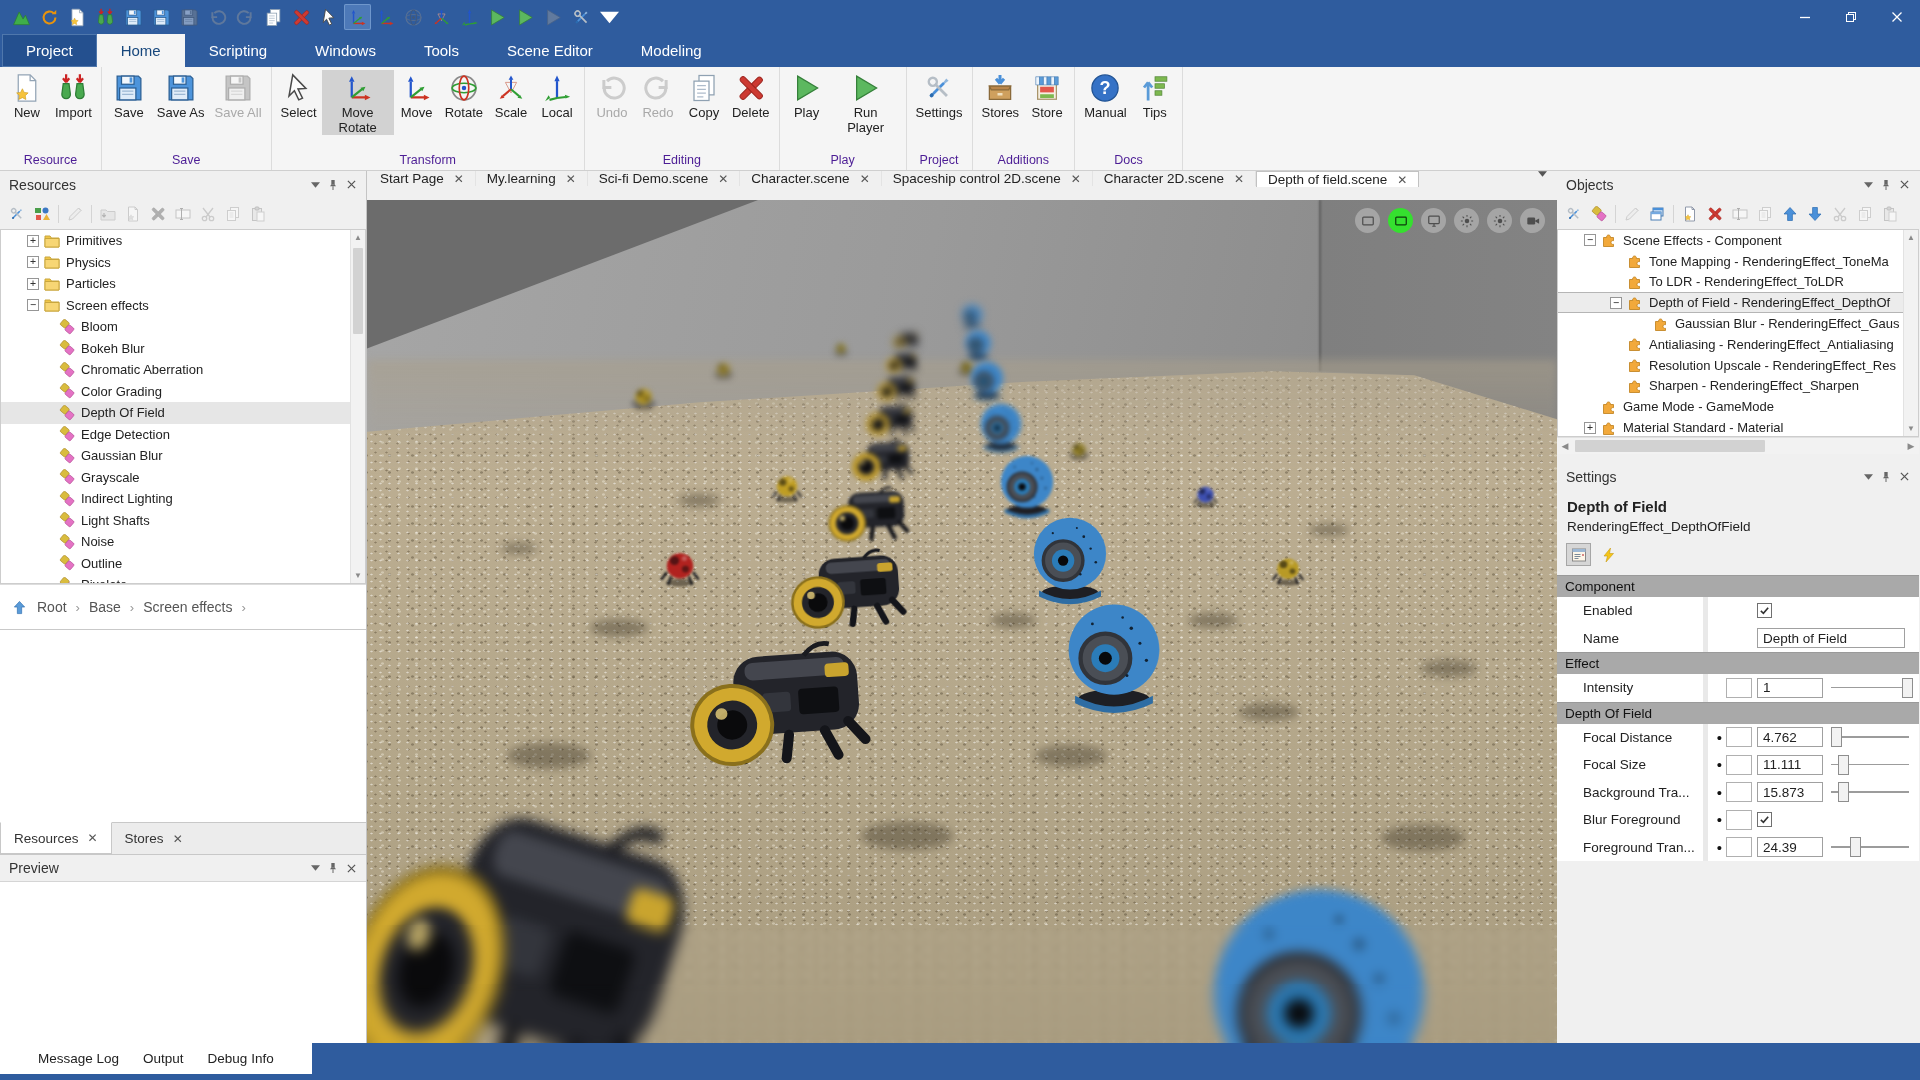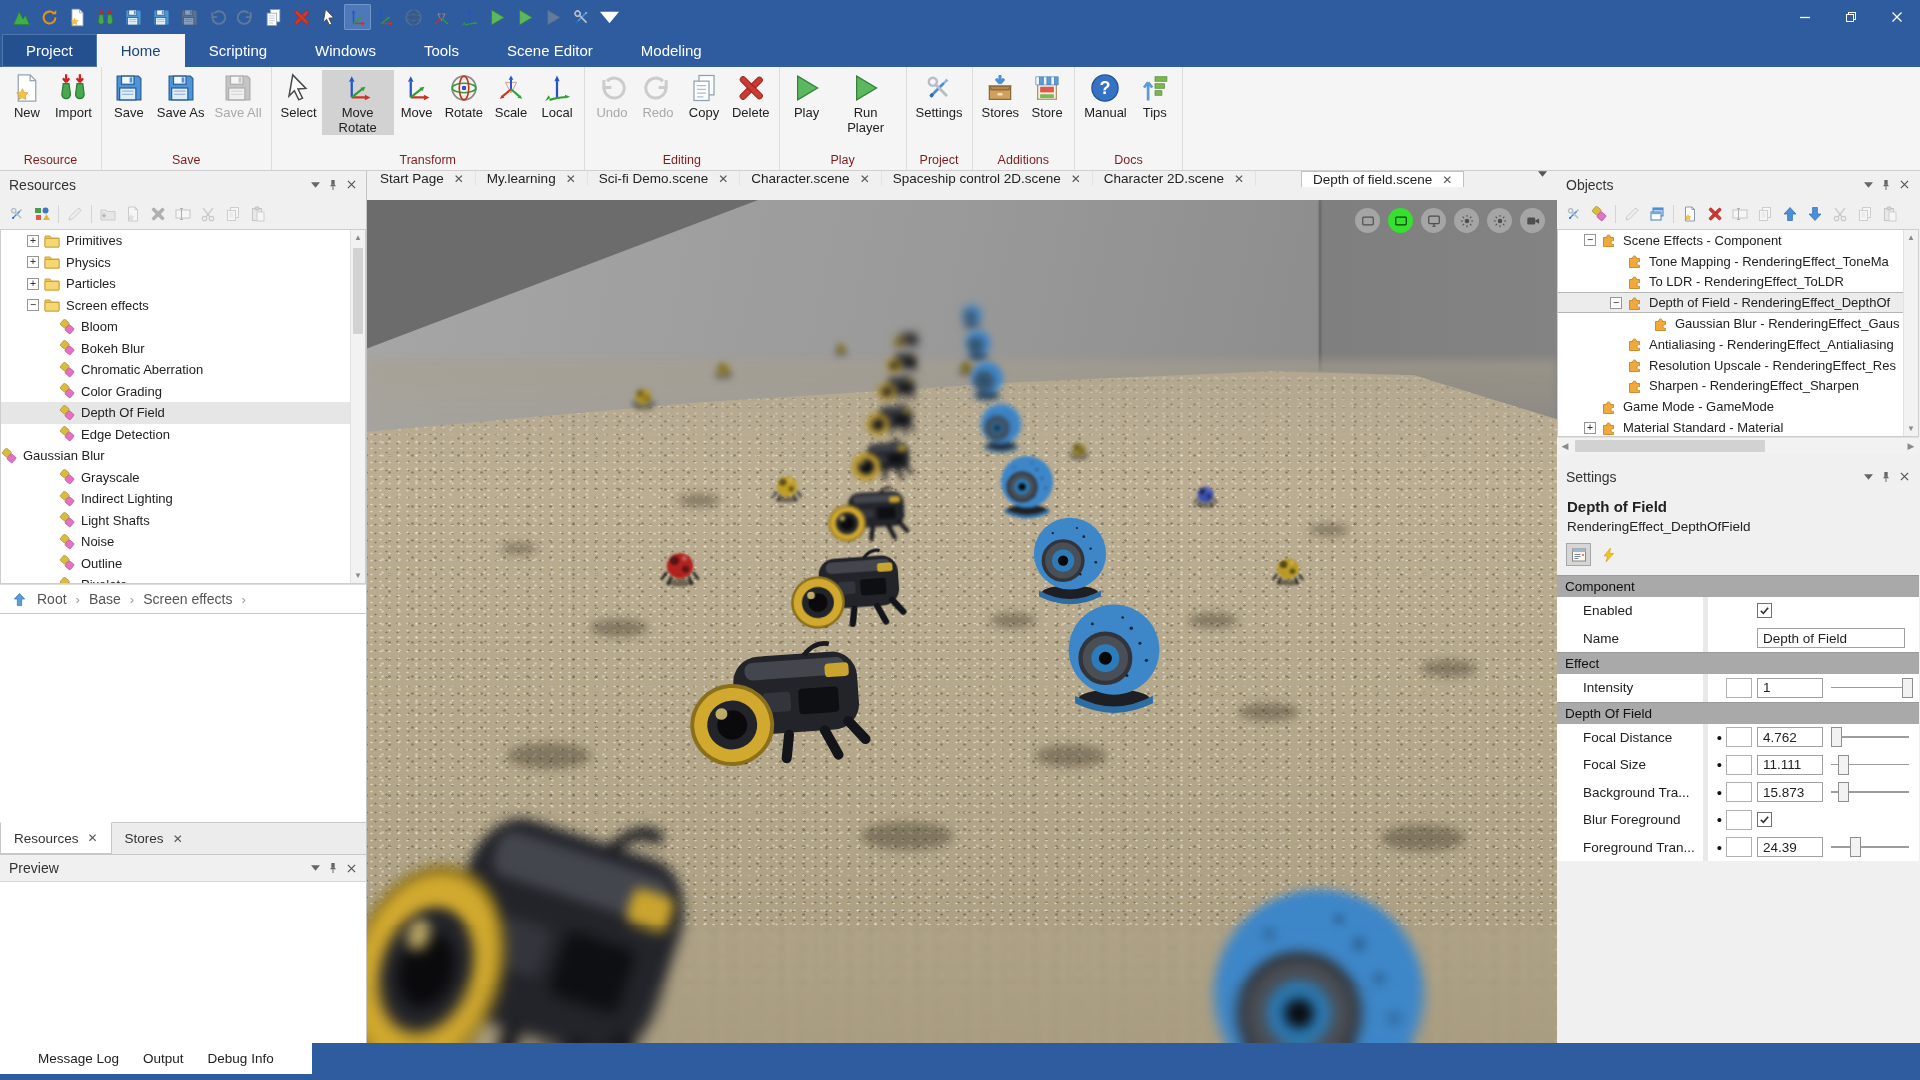--- a/index.html
+++ b/index.html
@@ -29,21 +29,21 @@
   
   .ribbon { height:104px; background:#f5f5f5; border-bottom:1px solid #cfcfcf; display:flex; }
   .ribbon-group { position:relative; display:flex; padding:3px 4px 20px; border-right:1px solid #dcdcdc; }
   .rg-buttons { display:flex; align-items:flex-start; }
   .rbtn { min-width:46px; padding:3px 5px 0; display:flex; flex-direction:column; align-items:center; }
   .rbtn svg { width:30px; height:30px; }
   .rbtn-label { margin-top:3px; font-size:13px; line-height:1.12; text-align:center; max-width:62px; color:#222; }
   .rbtn.disabled .rbtn-label { color:#a9a9a9; }
   .rbtn.disabled svg { filter:grayscale(1) opacity(.45); }
   .rbtn.active { background:#d2d2d2; }
-  .rg-label { position:absolute; left:0; right:0; bottom:3px; text-align:center; color:#7f1d1d; font-size:12.5px;margin-top:24px; }
+  .rg-label { position:absolute; left:0; right:0; bottom:3px; text-align:center; color:#4c1d95; font-size:12.5px;margin-top:24px; }
 
   
   .main { display:flex; height:872px; }
   .left-panel { width:367px; display:flex; flex-direction:column; background:#f0f0f0; border-right:1px solid #c4c4c4; }
   .center { width:1190px; display:flex; flex-direction:column; }
   .right-panel { width:362px; display:flex; flex-direction:column; background:#f0f0f0; }
 
   .panel-header { height:27px; display:flex; align-items:center; padding:0 6px 0 9px; font-size:14px; color:#333; flex-shrink:0; }
   .ph-title { flex:1; }
   .ph-btn { width:18px; height:18px; display:flex; align-items:center; justify-content:center; }
@@ -60,34 +60,34 @@
   .expander { width:12px; height:12px; border:1px solid #969696; background:#fff; font-size:10px; line-height:10px; text-align:center; color:#333; margin-right:5px; flex-shrink:0; font-family:"DejaVu Sans Mono",monospace; }
   .tree-ico { width:16px; height:16px; margin-right:6px; flex-shrink:0; }
   .tree-ico svg { width:16px; height:16px; }
   .vscroll { position:absolute; top:0; right:0; width:15px; bottom:0; background:#f2f2f2; border-left:1px solid #e2e2e2; }
   .vs-arrow { height:15px; display:flex; align-items:center; justify-content:center; color:#8a8a8a; font-size:8px; }
   .vs-thumb { position:absolute; left:2px; right:2px; background:#d2d2d2; border-radius:1px; }
   .hscroll { height:17px; background:#f2f2f2; display:flex; align-items:center; position:relative; flex-shrink:0; border-top:1px solid #e0e0e0; }
   .hs-arrow { width:16px; text-align:center; color:#8a8a8a; font-size:9px; }
   .hs-thumb { position:absolute; top:2px; bottom:2px; background:#d2d2d2; border-radius:1px; }
 
-  .breadcrumb { height:30px; background:#fff; border-top:1px solid #ddd; border-bottom:1px solid #c9c9c9; display:flex; align-items:center; gap:9px; padding:0 10px; color:#555; font-size:14px; flex-shrink:0; }
+  .breadcrumb { height:46px; background:#fff; border-top:1px solid #ddd; border-bottom:1px solid #c9c9c9; display:flex; align-items:center; gap:9px; padding:0 10px; color:#555; font-size:14px; flex-shrink:0; }
   .crumb-sep { color:#999; font-size:13px; }
   .breadcrumb svg { width:15px; height:15px; }
   .file-area { flex:1; background:#fff; }
   .left-tabs { height:32px; display:flex; align-items:stretch; background:#ececec; border-top:1px solid #c8c8c8; flex-shrink:0; }
   .ltab { display:flex; align-items:center; gap:9px; padding:0 13px; font-size:13.5px; color:#333; }
   .ltab.active { background:#fff; border:1px solid #c8c8c8; border-top-color:#fff; margin-top:-1px; }
   .tab-x { color:#555; font-size:12px; }
   .preview-area { height:162px; background:#fff; border-top:1px solid #d5d5d5; flex-shrink:0; }
 
   
   .doc-tabs { height:29px; display:flex; align-items:flex-start; background:#f0f0f0; padding-left:2px; position:relative; }
   .doc-tab { display:flex; align-items:center; gap:10px; padding:0 11px; font-size:13.5px; color:#222; border-right:1px solid #e3e3e3; }
-  .doc-tab.active { background:#fff; border:1px solid #c2c2c2; border-bottom:none;margin-left:45px; }
+  .doc-tab.active { background:#fff; border:1px solid #c2c2c2; border-bottom:none; }
   .doc-overflow { margin-left:auto; width:30px; display:flex; align-items:center; justify-content:center; }
 
   .viewport { height:843px; position:relative; overflow:hidden; background:#929292; }
   .vp-wall { position:absolute; inset:0; background:linear-gradient(102deg,#a6a6a6 0%,#9a9a9a 42%,#8e8e8e 70%,#7e7e7e 100%); }
   .vp-wedge { position:absolute; left:-30px; top:-30px; width:500px; height:190px; background:#6c6c6c; clip-path:polygon(0 0,100% 0,0 100%); filter:blur(5px); }
   .vp-wall-right { position:absolute; inset:0; background:linear-gradient(90deg,#6f6f6f,#838383); clip-path:polygon(80% 0,100% 0,100% 26%,88% 20.8%,80% 20.3%); }
   .vp-corner { position:absolute; left:80%; top:0; width:2px; height:20.3%; background:rgba(70,70,70,.55); filter:blur(1px); }
   .vp-floor { position:absolute; inset:0; clip-path:polygon(0 27.5%,28% 24%,55% 21.6%,76% 20.3%,88% 20.8%,100% 26%,100% 100%,0 100%);
     background-image:
       radial-gradient(rgba(255,255,255,.5) .8px, transparent 1.5px),
@@ -900,21 +900,21 @@
           </div>
           <div class="tree-row" style="padding-left: 58px;">
             <span class="tree-ico">
               <svg viewBox="0 0 16 16">
                 <rect x="2.2" y="1.2" width="7" height="7" rx="1.2" transform="rotate(40 5.7 4.7)" fill="#d9bc3e" stroke="#a8862a" stroke-width=".6"></rect>
                 <rect x="7" y="6.8" width="7" height="7" rx="1.2" transform="rotate(40 10.5 10.3)" fill="#e472c4" stroke="#b04890" stroke-width=".6"></rect>
               </svg>
             </span>
             <span>Edge Detection</span>
           </div>
-          <div class="tree-row" style="">
+          <div class="tree-row" style="padding-left: 58px;">
             <span class="tree-ico">
               <svg viewBox="0 0 16 16">
                 <rect x="2.2" y="1.2" width="7" height="7" rx="1.2" transform="rotate(40 5.7 4.7)" fill="#d9bc3e" stroke="#a8862a" stroke-width=".6"></rect>
                 <rect x="7" y="6.8" width="7" height="7" rx="1.2" transform="rotate(40 10.5 10.3)" fill="#e472c4" stroke="#b04890" stroke-width=".6"></rect>
               </svg>
             </span>
             <span>Gaussian Blur</span>
           </div>
           <div class="tree-row" style="padding-left: 58px;">
             <span class="tree-ico">

